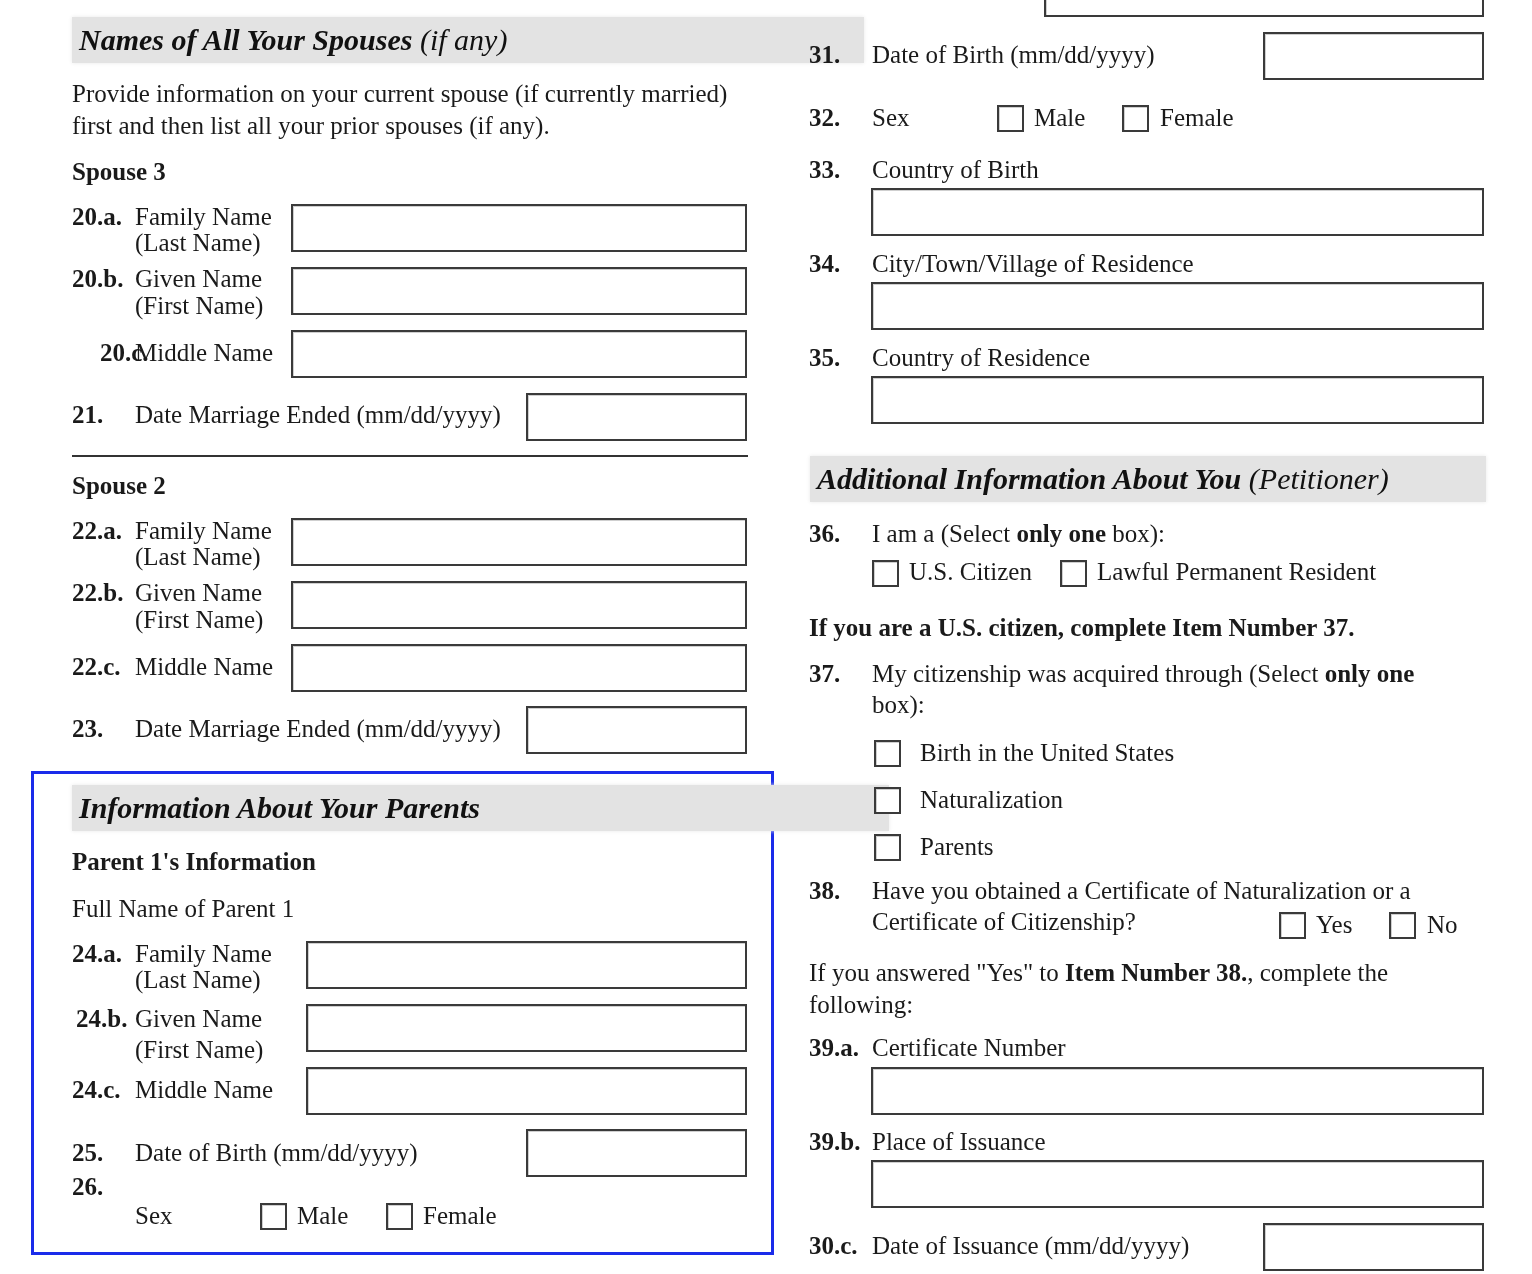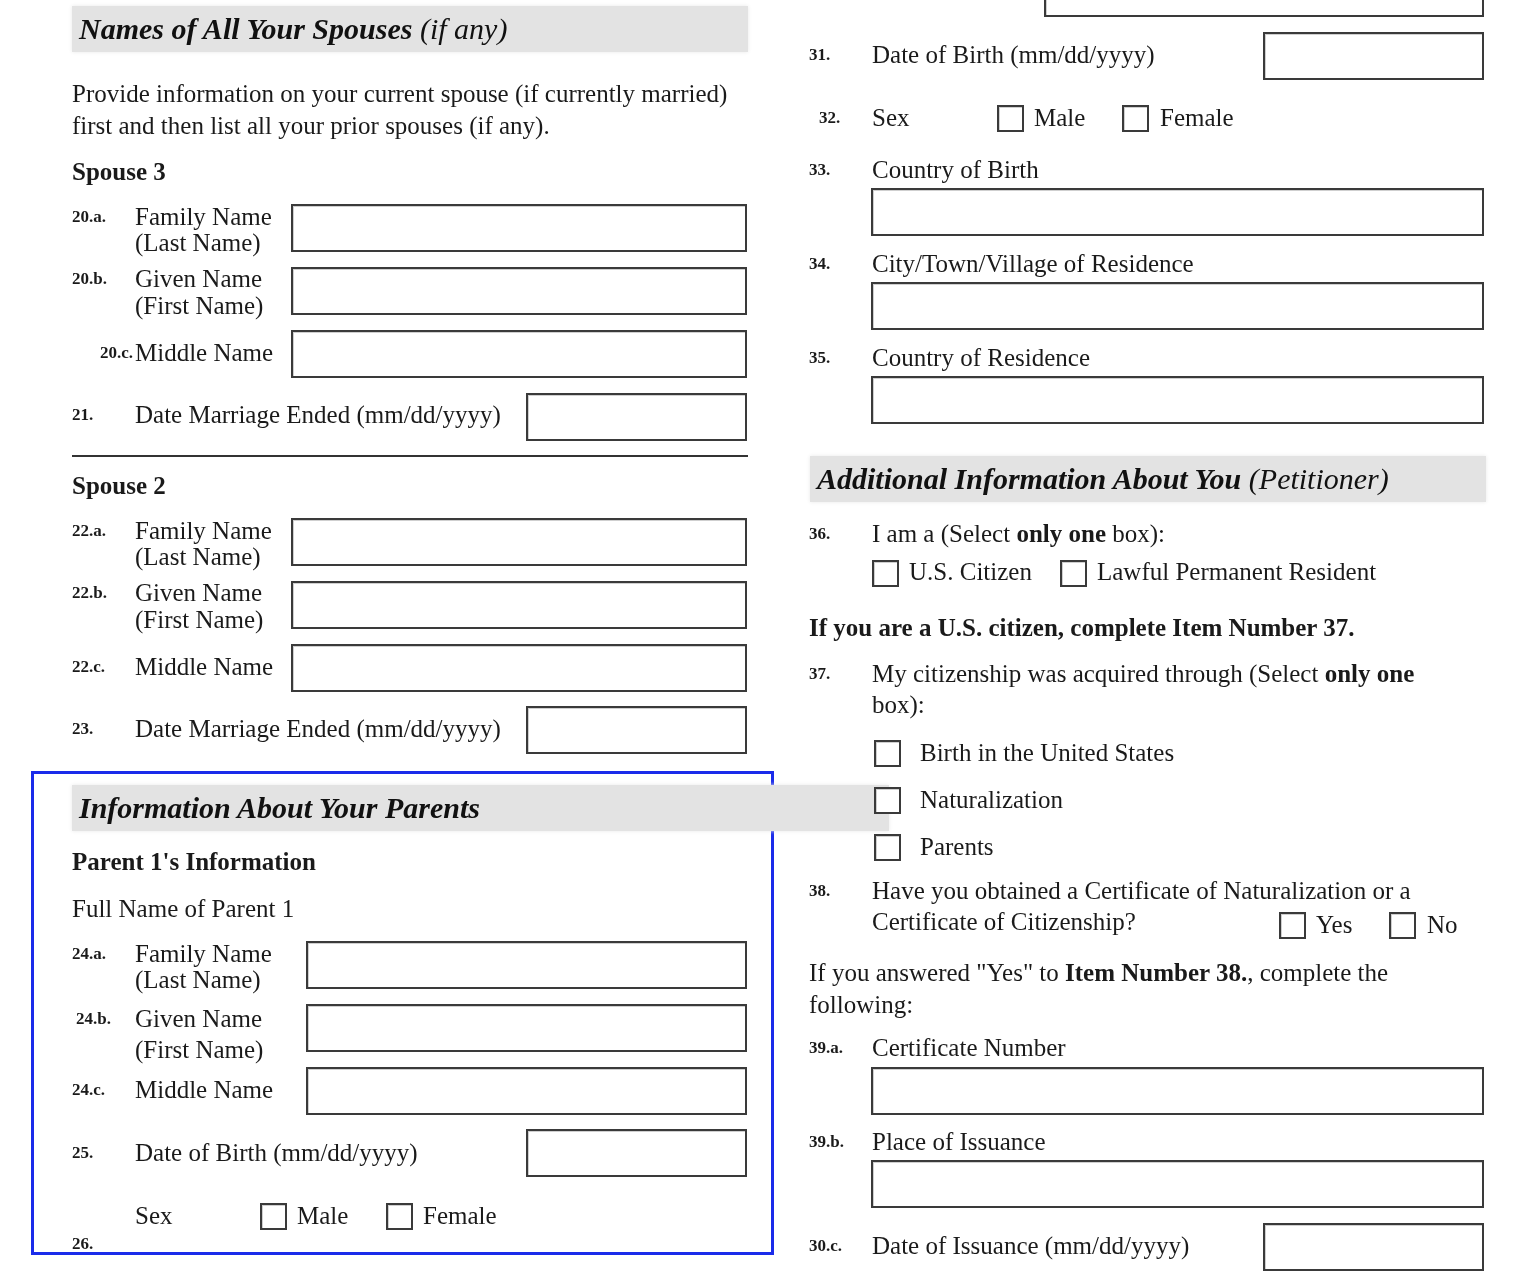--- a/index.html
+++ b/index.html
@@ -3,21 +3,21 @@
 <meta charset="utf-8">
 <style>
   html, body { margin: 0; padding: 0; background: #ffffff; }
   body {
     width: 1532px; height: 1274px; position: relative; overflow: hidden;
     font-family: "Liberation Serif", "DejaVu Serif", serif;
     color: #1a1a1a;
   }
   .abs { position: absolute; }
   .txt { font-size: 25px; line-height: 26px; white-space: nowrap; }
-  .num { font-size: 17px; font-weight: bold; line-height: 26px; white-space: nowrap; }
+  .num { font-size: 25px; font-weight: bold; line-height: 26px; white-space: nowrap; }
   .b { font-weight: bold; }
   .sec {
     position: absolute; background: #e3e3e3; height: 46px;
     box-shadow: 0 0 4px #e8e8e8;
   }
   .sec .sec-title {
     position: absolute; left: 7px; top: 6px;
     font-size: 30px; font-style: italic; font-weight: bold; white-space: nowrap;
     color: #111;
   }
@@ -37,21 +37,21 @@
   }
   .rule { position: absolute; height: 2px; background: #333; }
   .highlight {
     position: absolute; left: 31px; top: 771px; width: 743px; height: 484px;
     border: 3px solid #1a2bea; box-sizing: border-box;
   }
 </style>
 </head>
 <body>
 
-<div class="sec" style="left:72px; top:6px; width:676px;">
+<div class="sec" style="left:72px; top:17px; width:792px;">
   <span class="sec-title"><span>Names of All Your Spouses</span> <span class="plain">(if any)</span></span>
 </div>
 
 <div class="abs txt" style="left:72px; top:81px;">Provide information on your current spouse (if currently married)</div>
 <div class="abs txt" style="left:72px; top:113px;">first and then list all your prior spouses (if any).</div>
 
 <div class="abs txt b" style="left:72px; top:159px;">Spouse 3</div>
 
 <div class="abs num" style="left:72px; top:204px;">20.a.</div>
 <div class="abs txt" style="left:135px; top:204px;">Family Name</div>
@@ -113,34 +113,34 @@
 <div class="field" style="left:306px; top:1004px; width:441px; height:48px;"><input value="" style=""></div>
 
 <div class="abs num" style="left:72px; top:1077px;">24.c.</div>
 <div class="abs txt" style="left:135px; top:1077px;">Middle Name</div>
 <div class="field" style="left:306px; top:1067px; width:441px; height:48px;"><input value="" style=""></div>
 
 <div class="abs num" style="left:72px; top:1140px;">25.</div>
 <div class="abs txt" style="left:135px; top:1140px;">Date of Birth (mm/dd/yyyy)</div>
 <div class="field" style="left:526px; top:1129px; width:221px; height:48px;"><input value="" style=""></div>
 
-<div class="abs num" style="left:72px; top:1231px;">26.</div>
+<div class="abs num" style="left:72px; top:1174px;">26.</div>
 <div class="abs txt" style="left:135px; top:1203px;">Sex</div>
 <div class="cb" style="left:260px; top:1203px;"></div>
 <div class="abs txt" style="left:297px; top:1203px;">Male</div>
 <div class="cb" style="left:386px; top:1203px;"></div>
 <div class="abs txt" style="left:423px; top:1203px;">Female</div>
 
 <div class="field" style="left:1044px; top:-30px; width:440px; height:47px;"></div>
 
 <div class="abs num" style="left:809px; top:42px;">31.</div>
 <div class="abs txt" style="left:872px; top:42px;">Date of Birth (mm/dd/yyyy)</div>
 <div class="field" style="left:1263px; top:32px; width:221px; height:48px;"><input value="" style=""></div>
 
-<div class="abs num" style="left:809px; top:105px;margin-left:10px;">32.</div>
+<div class="abs num" style="left:809px; top:105px;">32.</div>
 <div class="abs txt" style="left:872px; top:105px;">Sex</div>
 <div class="cb" style="left:997px; top:105px;"></div>
 <div class="abs txt" style="left:1034px; top:105px;">Male</div>
 <div class="cb" style="left:1122px; top:105px;"></div>
 <div class="abs txt" style="left:1160px; top:105px;">Female</div>
 
 <div class="abs num" style="left:809px; top:157px;">33.</div>
 <div class="abs txt" style="left:872px; top:157px;">Country of Birth</div>
 <div class="field" style="left:871px; top:188px; width:613px; height:48px;"><input value="" style=""></div>
 

